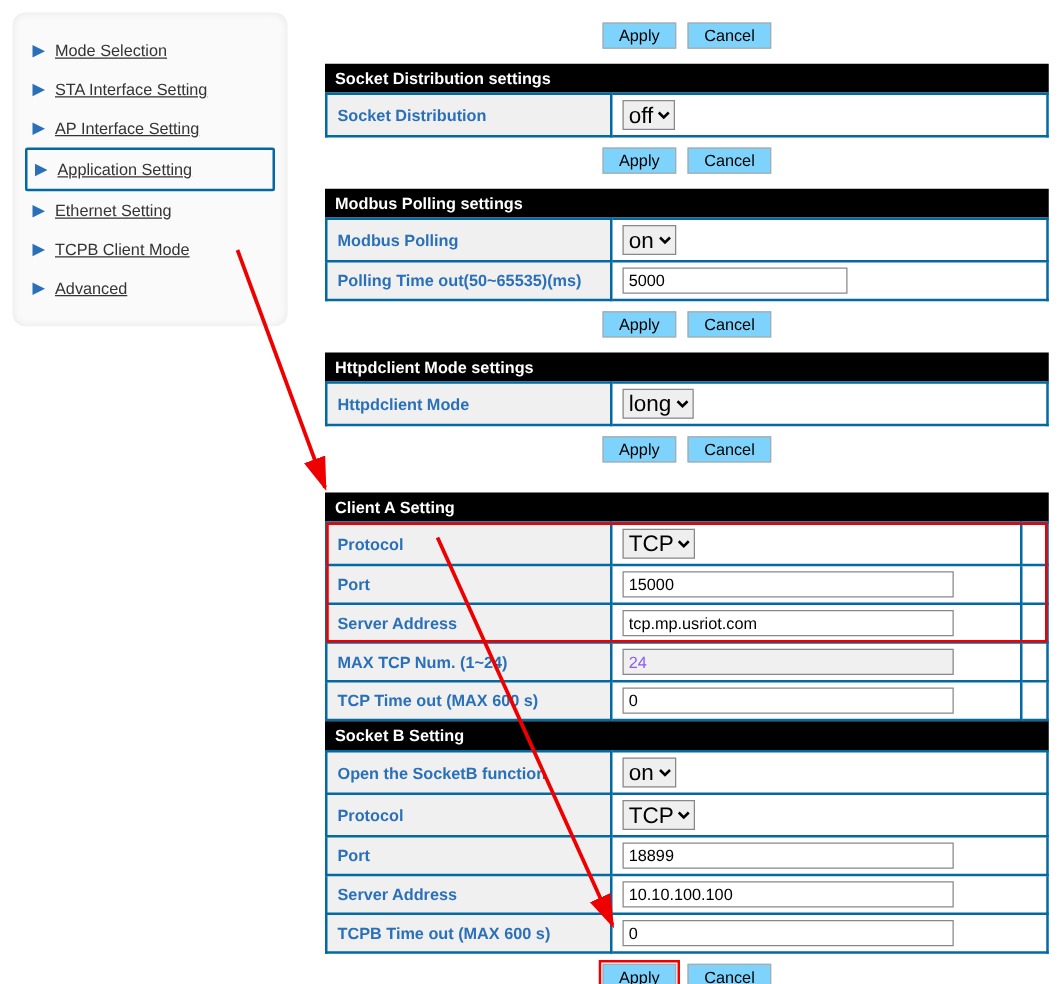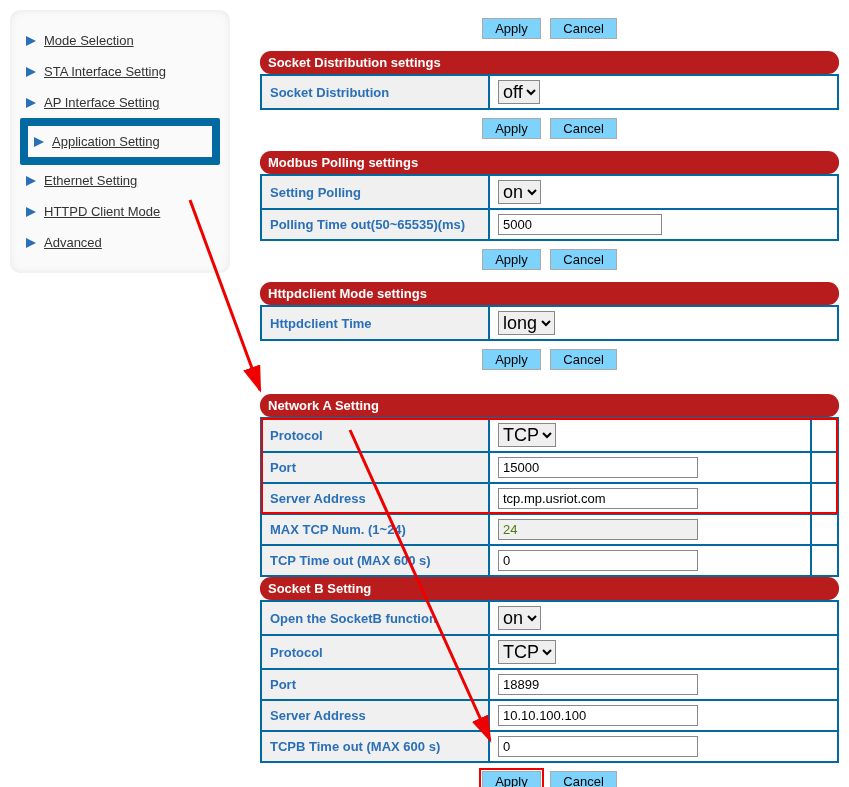--- a/index.html
+++ b/index.html
@@ -30,34 +30,33 @@
     padding: 8px 4px;
     cursor: pointer;
     color: #333;
     text-decoration: underline;
   }
   .sidebar-item .arrow {
     display: inline-block;
     margin-right: 6px;
   }
   .sidebar-item.selected {
-    border: 8px solid #0369a1;
+    border: 2px solid #0369a1;
     border-radius: 2px;
   }
   .arrow svg { display:block; }
   .content {
     flex: 1;
   }
   .section-header {
-    background: #b91c1c;
+    background: #000000;
     color: #fff;
     font-weight: bold;
     padding: 4px 8px;
     font-size: 13px;
-    border-radius: 11px;
   }
   table.settings {
     width: 100%;
     border-collapse: collapse;
   }
   table.settings td {
     border: 2px solid #0369a1;
     padding: 4px 8px;
     vertical-align: middle;
     background: #fff;
@@ -83,26 +82,26 @@
   }
   select {
     font-size: 18px;
     background: #efefef;
     border: 1px solid #888;
   }
   input[type="text"] {
     font-size: 13px;
     padding: 2px 4px;
     border: 1px solid #888;
-    width: 200px;
+    width: 265px;
     box-sizing: border-box;
   }
   input.readonly {
     background: #f0f0f0;
-    color: #4d7c0f;
+    color: #8b5cf6;
   }
   .highlight-block {
     outline: 2px solid #e00;
     outline-offset: -2px;
   }
   .highlight-btn {
     outline: 2px solid #e00;
     outline-offset: 1px;
   }
   
@@ -156,21 +155,21 @@
           </svg>
       </span>
       <span>Ethernet Setting</span>
     </div>
     <div class="sidebar-item">
       <span class="arrow">
         <svg width="14" height="14">
             <polygon points="2,2 12,7 2,12" fill="#2a70b8"></polygon>
           </svg>
       </span>
-      <span>HTTPD Client Mode</span>
+      <span>TCPB Client Mode</span>
     </div>
     <div class="sidebar-item">
       <span class="arrow">
         <svg width="14" height="14">
             <polygon points="2,2 12,7 2,12" fill="#2a70b8"></polygon>
           </svg>
       </span>
       <span>Advanced</span>
     </div>
   </div>
@@ -197,61 +196,61 @@
       </table>
     <div class="btn-row">
       <button class="btn">Apply</button>
       <button class="btn">Cancel</button>
     </div>
 
     <div class="section-header">Modbus Polling settings</div>
     <table class="settings">
       <tbody>
           <tr>
-        <td class="label">Setting Polling</td>
+        <td class="label">Modbus Polling</td>
         <td>
           <select>
             <option>on</option>
           </select>
         </td>
       </tr>
       <tr>
         <td class="label">Polling Time out(50~65535)(ms)</td>
         <td>
-          <input type="text" style="width: 164px;" value="5000">
+          <input type="text" style="width: 180px;" value="5000">
         </td>
       </tr>
     </tbody>
       </table>
     <div class="btn-row">
       <button class="btn">Apply</button>
       <button class="btn">Cancel</button>
     </div>
 
     <div class="section-header">Httpdclient Mode settings</div>
     <table class="settings">
       <tbody>
           <tr>
-        <td class="label">Httpdclient Time</td>
+        <td class="label">Httpdclient Mode</td>
         <td>
           <select>
             <option>long</option>
           </select>
         </td>
       </tr>
     </tbody>
       </table>
     <div class="btn-row">
       <button class="btn">Apply</button>
       <button class="btn">Cancel</button>
     </div>
 
     <div style="height:12px"></div>
 
-    <div class="section-header">Network A Setting</div>
+    <div class="section-header">Client A Setting</div>
     <table class="settings">
       <tbody class="highlight-block">
       <tr>
         <td class="label">Protocol</td>
         <td>
           <select>
             <option>TCP</option>
           </select>
         </td>
         <td></td>

